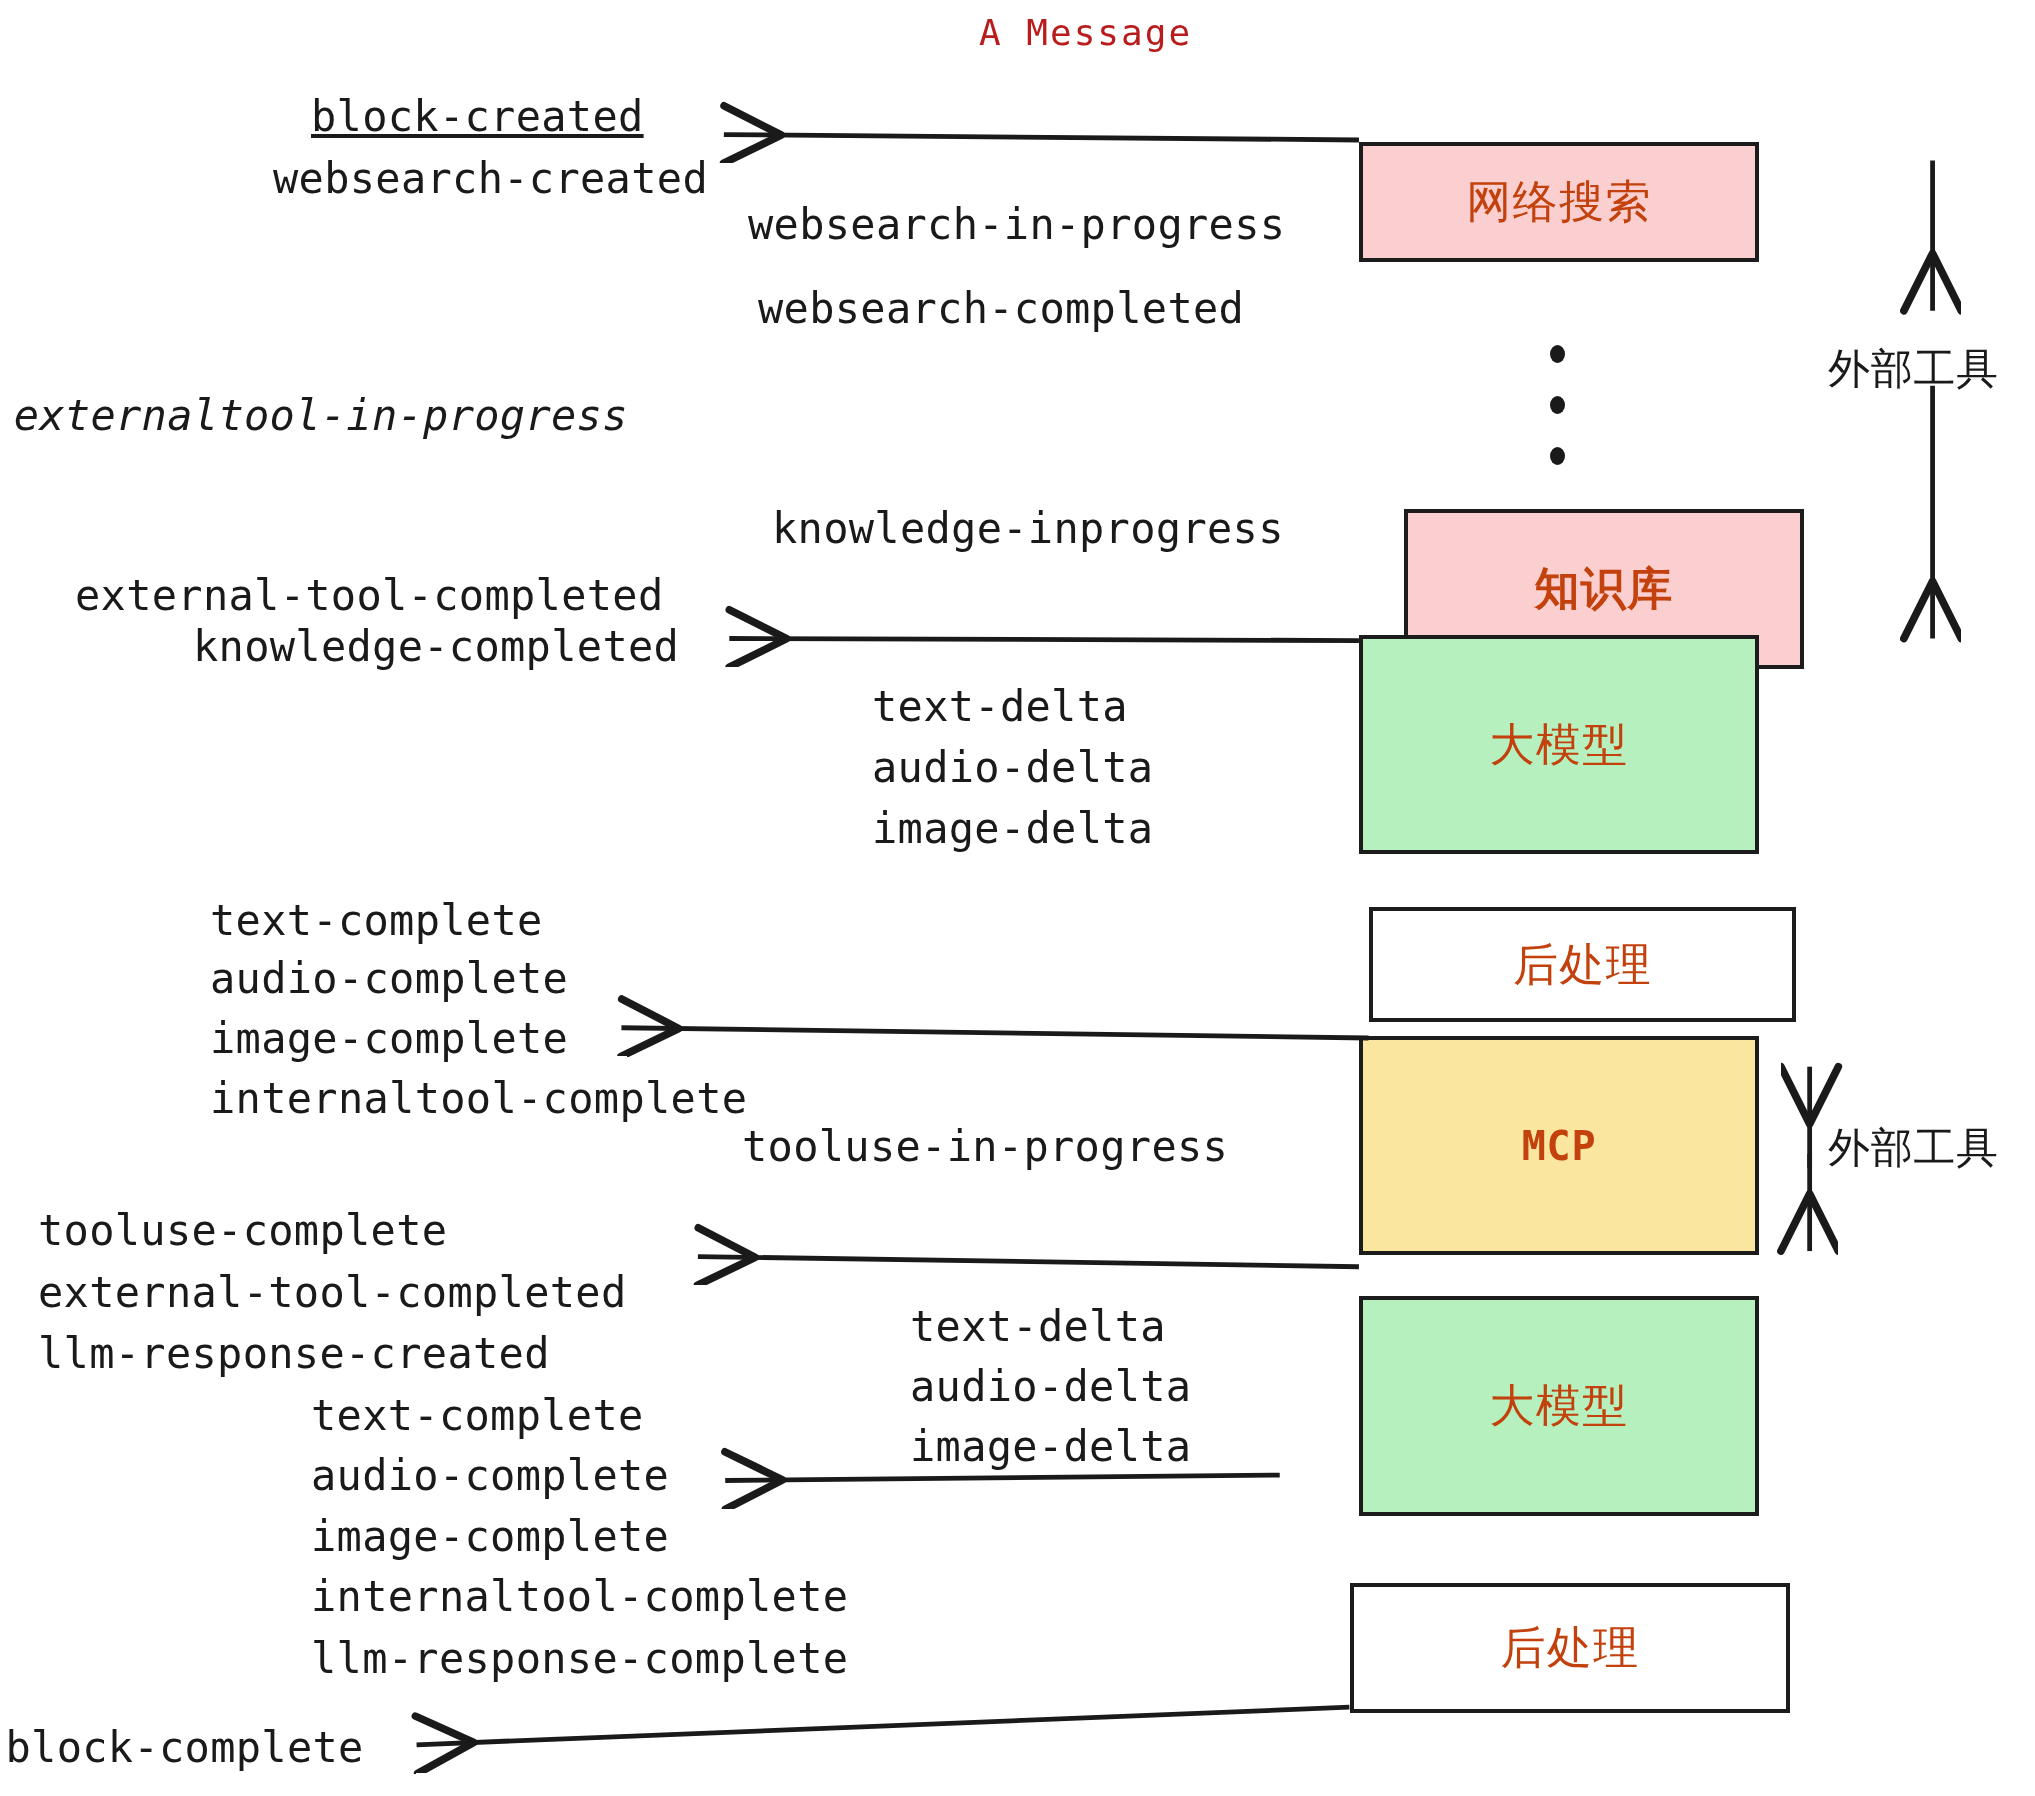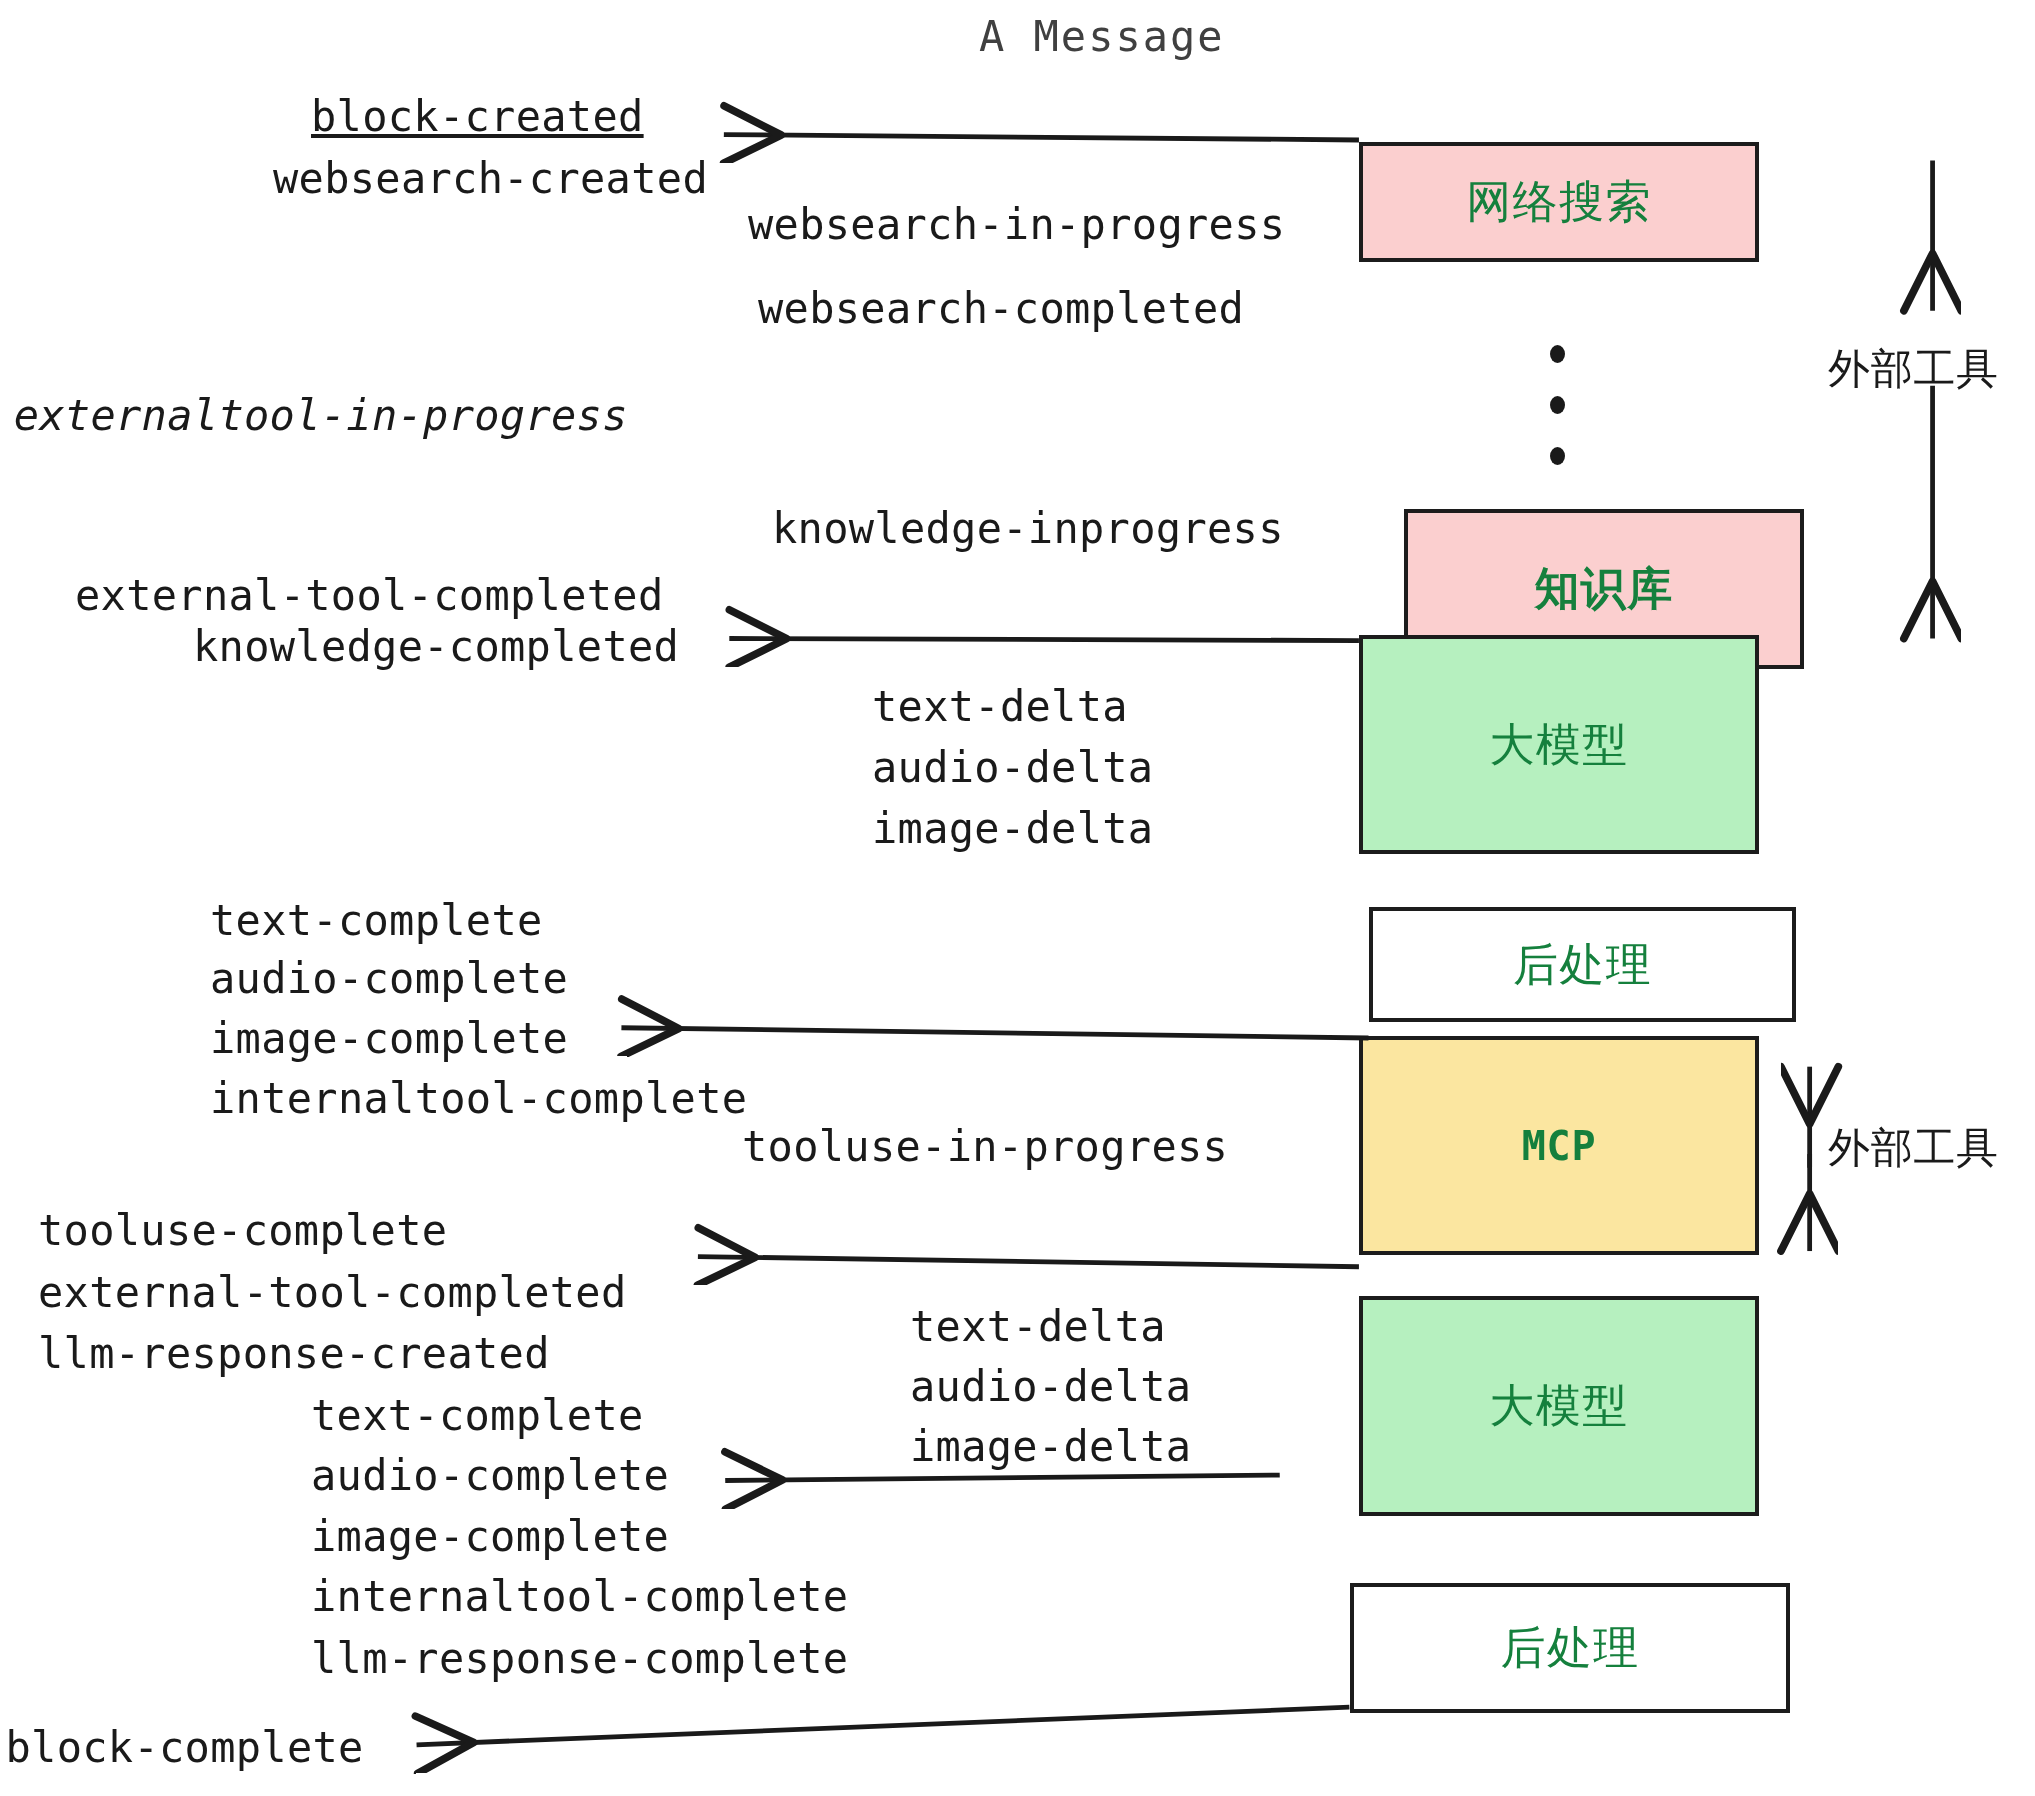--- a/index.html
+++ b/index.html
@@ -19,34 +19,34 @@
     position: absolute;
     color: #1a1a1a;
     font-family: "DejaVu Sans Mono", monospace;
     font-size: 42px;
     line-height: 1.0;
     letter-spacing: 0.3px;
     white-space: nowrap;
   }
   .title {
     position: absolute;
-    color: #404040;
+    color: #b91c1c;
     font-family: "DejaVu Sans Mono", monospace;
-    font-size: 42px;
+    font-size: 36px;
     letter-spacing: 2px;
     white-space: nowrap;
   }
   .box {
     position: absolute;
     box-sizing: border-box;
     border: 4.8px solid #1c1c1c;
     display: flex;
     align-items: center;
     justify-content: center;
-    color: #15803d;
+    color: #c2410c;
     font-size: 45px;
     font-family: "DejaVu Sans", sans-serif;
     letter-spacing: 1.4px;
   }
   .box.mono {
     font-family: "DejaVu Sans Mono", monospace;
     font-weight: bold;
     font-size: 40px;
     letter-spacing: 0.7px;
   }

